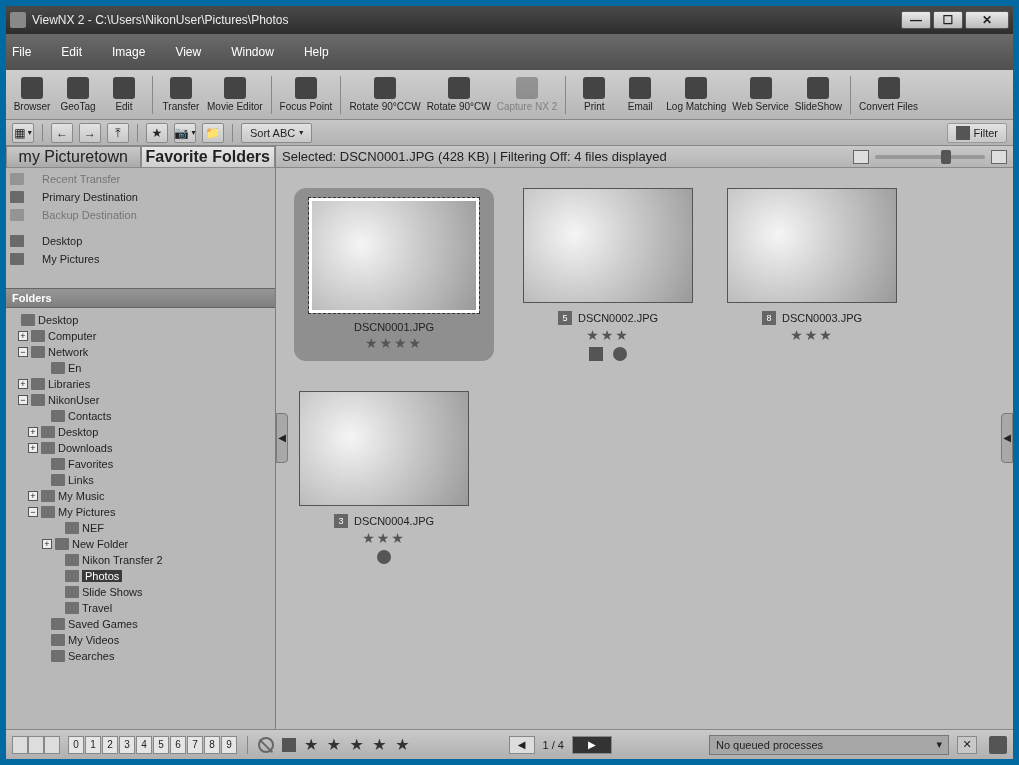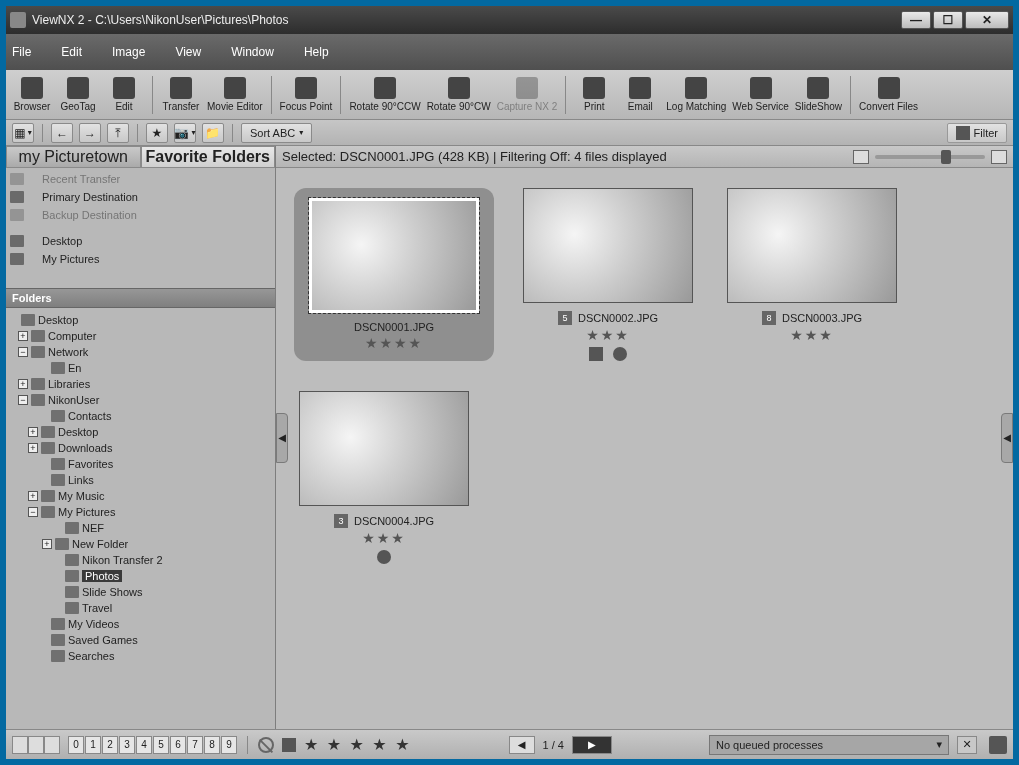--- a/index.html
+++ b/index.html
@@ -317,26 +317,26 @@
             <span class="lbl">Slide Shows</span>
           </div>
         <div class="node" style="padding-left:44px">
             <div class="nolb"></div>
             <div class="fic"></div>
             <span class="lbl">Travel</span>
           </div>
         <div class="node" style="padding-left:30px">
             <div class="nolb"></div>
             <div class="fic"></div>
+            <span class="lbl">Saved Games</span>
+          </div>
+        <div class="node" style="padding-left:30px">
+            <div class="nolb"></div>
+            <div class="fic"></div>
             <span class="lbl">My Videos</span>
-          </div>
-        <div class="node" style="padding-left:30px">
-            <div class="nolb"></div>
-            <div class="fic"></div>
-            <span class="lbl">Saved Games</span>
           </div>
         <div class="node" style="padding-left:30px">
             <div class="nolb"></div>
             <div class="fic"></div>
             <span class="lbl">Searches</span>
           </div>
       </div>
     </div>
 
     <div class="main">

